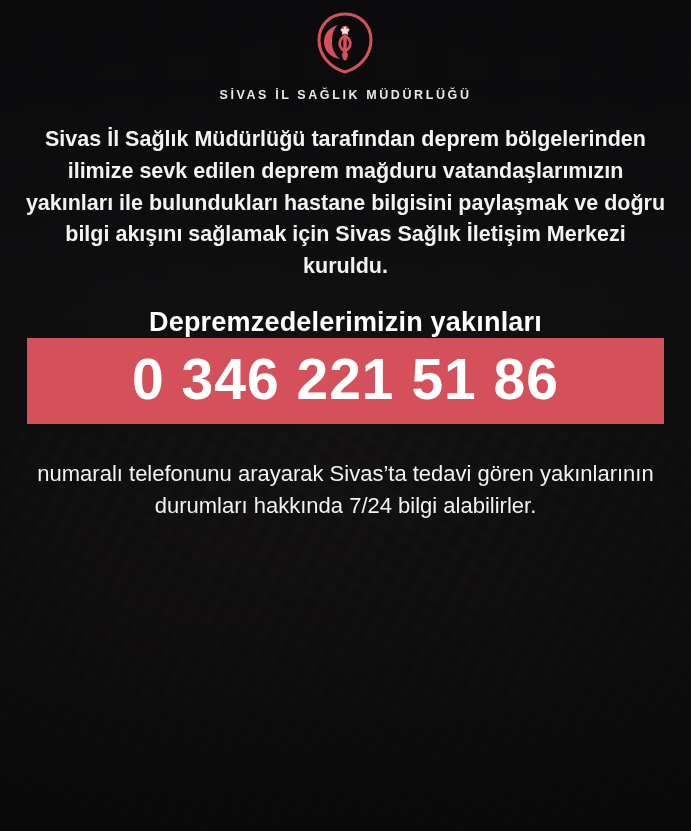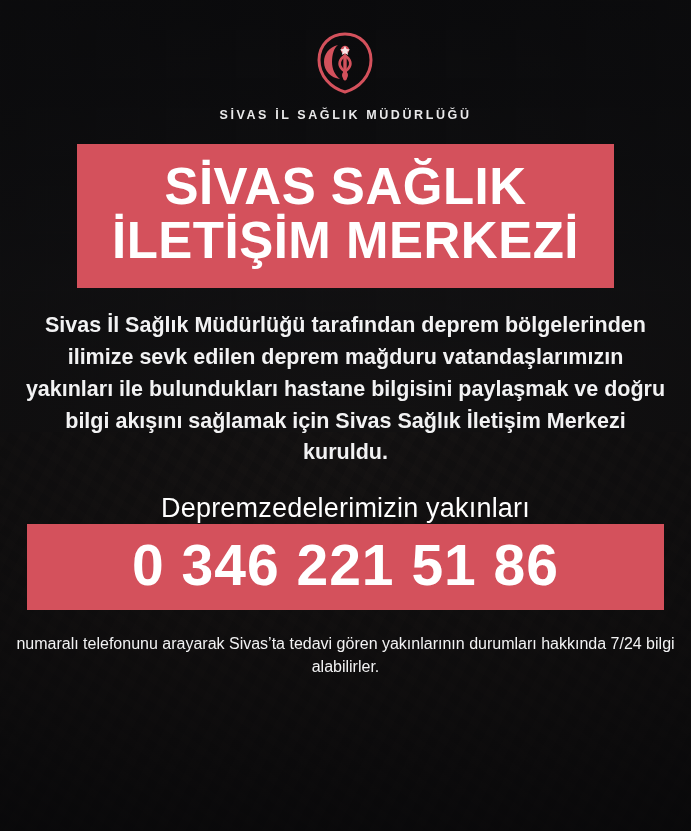--- a/index.html
+++ b/index.html
@@ -66,21 +66,21 @@
     inset: 0;
     background: linear-gradient(180deg, rgba(10,10,12,0.80) 0%, rgba(12,12,14,0.72) 35%, rgba(10,10,12,0.78) 70%, rgba(8,8,10,0.86) 100%);
   }
 
   .content {
     position: relative;
     z-index: 3;
     width: 100%;
     height: 100%;
     box-sizing: border-box;
-    padding: 32px 16px 14px 16px;
+    padding: 12px 16px 14px 16px;
     display: flex;
     flex-direction: column;
     align-items: center;
   }
 
   
   .logo-wrap {
     display: flex;
     flex-direction: column;
     align-items: center;
@@ -127,21 +127,21 @@
     font-size: 21.5px;
     line-height: 1.48;
     font-weight: 700;
   }
 
   .relatives-line {
     margin-top: 24px;
     text-align: center;
     color: #ffffff;
     font-size: 27px;
-    font-weight: normal;
+    font-weight: bold;
     letter-spacing: 0.2px;
   }
 
   
   .phone-band {
     background: #d4515c;
     width: 637px;
     box-sizing: border-box;
     padding: 12px 0 16px 0;
     text-align: center;
@@ -149,25 +149,25 @@
   .phone-number {
     color: #ffffff;
     font-weight: bold;
     font-size: 57px;
     letter-spacing: 1px;
     line-height: 1.02;
     white-space: nowrap;
   }
 
   .footer-text {
-    margin-top: 22px;
+    margin-top: 34px;
     width: 660px;
     text-align: center;
     color: #f2f2f3;
-    font-size: 16px;
+    font-size: 22px;
     line-height: 1.45;
     font-weight: 500;
   }
 </style>
 </head>
 <body>
 
 <div class="poster">
   <div class="bg"></div>
   <div class="bg-blocks"></div>
@@ -186,24 +186,20 @@
           <circle cx="33" cy="18" r="4.2" fill="#d4515c"></circle>
           <rect x="31.3" y="22" width="3.4" height="26" rx="1.6" fill="#d4515c"></rect>
           <path d="M33 24 C27 27 26 33 30 37 C33 40 37 42 33 47" fill="none" stroke="#d4515c" stroke-width="2.6" stroke-linecap="round"></path>
           <path d="M33 24 C39 27 40 33 36 37 C33 40 29 42 33 47" fill="none" stroke="#d4515c" stroke-width="2.6" stroke-linecap="round"></path>
           <path d="M33 14 L34.6 17 L38 17.4 L35.4 19.7 L36.2 23 L33 21.3 L29.8 23 L30.6 19.7 L28 17.4 L31.4 17 Z" fill="#ffffff" opacity="0.85"></path>
         </svg>
       </div>
       <div class="ministry-name">SİVAS İL SAĞLIK MÜDÜRLÜĞÜ</div>
     </div>
 
-    <div class="title-band">
-      <div class="title-line">SİVAS SAĞLIK</div>
-      <div class="title-line">İLETİŞİM MERKEZİ</div>
-    </div>
 
     <div class="body-text">Sivas İl Sağlık Müdürlüğü tarafından deprem bölgelerinden ilimize sevk edilen deprem mağduru vatandaşlarımızın yakınları ile bulundukları hastane bilgisini paylaşmak ve doğru bilgi akışını sağlamak için Sivas Sağlık İletişim Merkezi kuruldu.</div>
 
     <div class="relatives-line">Depremzedelerimizin yakınları</div>
 
     <div class="phone-band">
       <div class="phone-number">0 346 221 51 86</div>
     </div>
 
     <div class="footer-text">numaralı telefonunu arayarak Sivas’ta tedavi gören yakınlarının durumları hakkında 7/24 bilgi alabilirler.</div>

